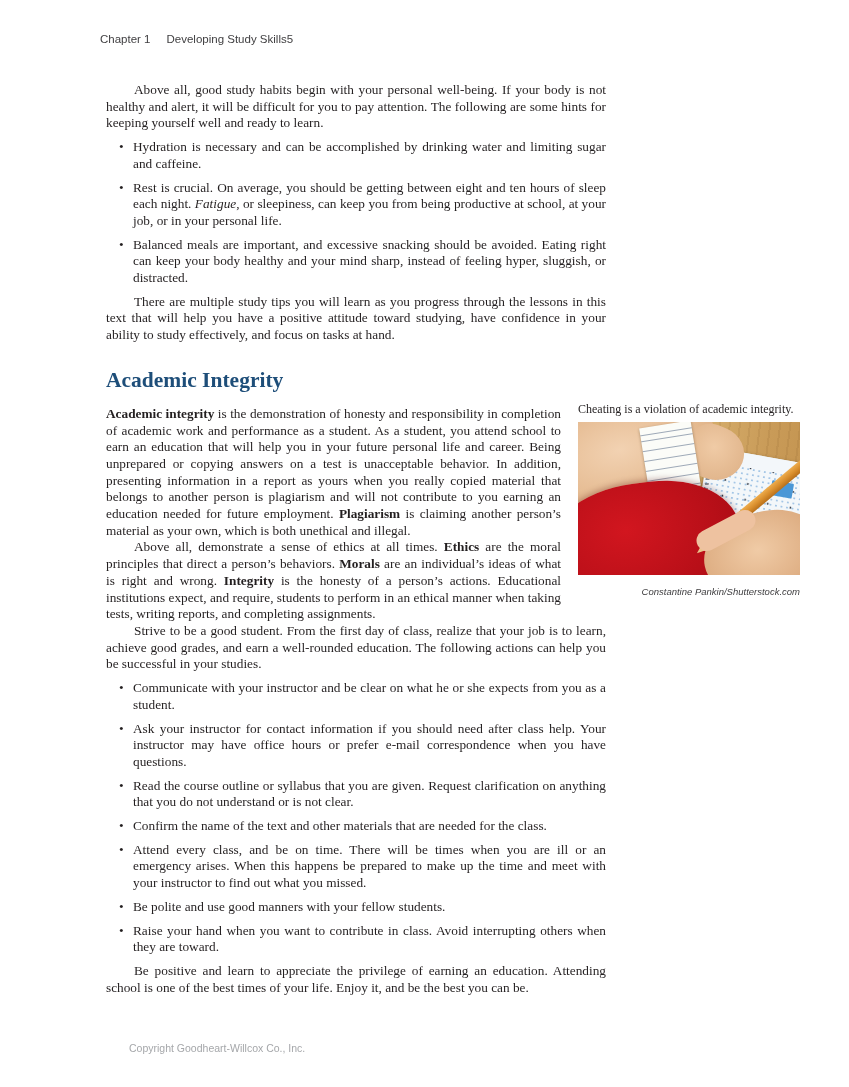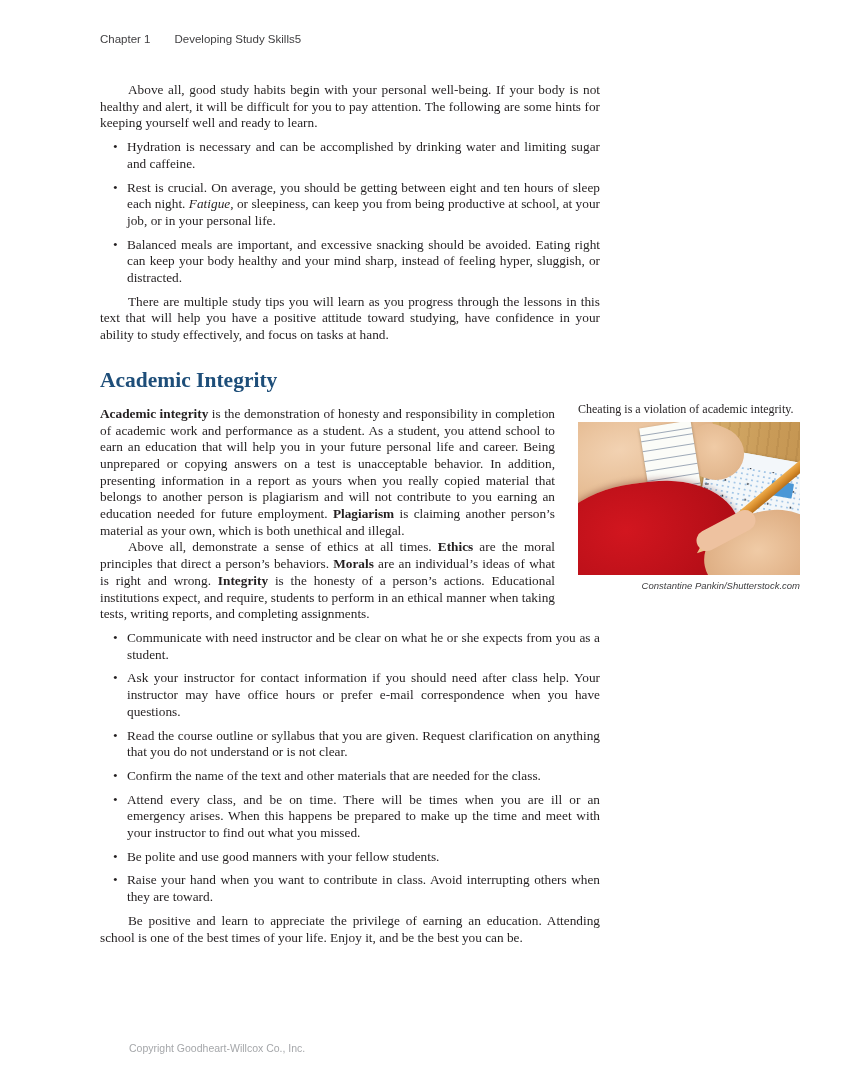--- a/index.html
+++ b/index.html
@@ -6,41 +6,41 @@
   .page{position:relative;width:849px;height:1087px;background:#ffffff;overflow:hidden;
         font-family:"Liberation Serif",serif;color:#231f20;}
   .b{font-weight:700;}
   .i{font-style:italic;}
 
   
   .running-head{position:absolute;top:33px;left:100px;width:700px;display:flex;
 oun justify-content:space-between;align-items:baseline;
         font-family:"Liberation Sans",sans-serif;font-size:11.5px;color:#414042;}
   .rh-left span{display:inline-block;}
-  .rh-title{margin-left:24px;}
+  .rh-title{margin-left:16px;}
 
   
-  .content{position:absolute;top:82px;left:100px;width:500px;
+  .content{position:absolute;top:82px;left:106px;width:500px;
         font-size:13.3px;line-height:16.7px;text-align:justify;}
   .content p{margin:0;}
   .ind{text-indent:28px;}
   .narrow{padding-right:45px;}
   .content ul{list-style:none;margin:7px 0 7px 0;padding:0 0 0 13px;}
   .content li{position:relative;padding-left:14px;margin-bottom:7px;}
   .content li::before{content:"\2022";position:absolute;left:0;top:0;}
   h2{font-family:"Liberation Serif",serif;font-size:21.5px;font-weight:700;
      color:#1e4e79;margin:24px 0 13px 0;text-align:left;line-height:25px;}
   .closing{margin-top:2px;}
 
   
   .figure{position:absolute;left:578px;top:403px;width:222px;margin:0;}
   .figcaption{font-family:Liberation Serif, serif;font-size:12px;line-height:13.5px;
         color:#231f20;margin:0 0 5px 0;}
   .credit{font-family:"Liberation Sans",sans-serif;font-style:italic;font-size:9.5px;
-        color:#414042;text-align:right;margin-top:5px;}
+        color:#414042;text-align:right;margin-top:11px;}
 
   
   .photo{position:relative;width:222px;height:153px;overflow:hidden;
     background:
       repeating-linear-gradient(97deg, rgba(125,85,35,0.12) 0 2px, rgba(255,255,255,0) 2px 10px),
       linear-gradient(100deg,#c0914f 0%,#e0bc82 28%,#d4ab69 55%,#c99b58 78%,#c3934f 100%);}
   .photo div{position:absolute;}
   .answer-sheet{left:118px;top:34px;width:120px;height:142px;transform:rotate(10deg);
     background-color:#f3f7fa;
     background-image:
@@ -106,23 +106,24 @@
       <li><span>Rest is crucial. On average, you should be getting between eight and ten hours of sleep each night. </span><span class="i">Fatigue</span><span>, or sleepiness, can keep you from being productive at school, at your job, or in your personal life.</span></li>
       <li><span>Balanced meals are important, and excessive snacking should be avoided. Eating right can keep your body healthy and your mind sharp, instead of feeling hyper, sluggish, or distracted.</span></li>
     </ul>
 
     <p class="ind">There are multiple study tips you will learn as you progress through the lessons in this text that will help you have a positive attitude toward studying, have confidence in your ability to study effectively, and focus on tasks at hand.</p>
 
     <h2>Academic Integrity</h2>
 
     <p class="narrow"><span class="b">Academic integrity</span><span> is the demonstration of honesty and responsibility in completion of academic work and performance as a student. As a student, you attend school to earn an education that will help you in your future personal life and career. Being unprepared or copying answers on a test is unacceptable behavior. In addition, presenting information in a report as yours when you really copied material that belongs to another person is plagiarism and will not contribute to you earning an education needed for future employment. </span><span class="b">Plagiarism</span><span> is claiming another person’s material as your own, which is both unethical and illegal.</span></p>
     <p class="narrow ind"><span>Above all, demonstrate a sense of ethics at all times. </span><span class="b">Ethics</span><span> are the moral principles that direct a person’s behaviors. </span><span class="b">Morals</span><span> are an individual’s ideas of what is right and wrong. </span><span class="b">Integrity</span><span> is the honesty of a person’s actions. Educational institutions expect, and require, students to perform in an ethical manner when taking tests, writing reports, and completing assignments.</span></p>
+    <p class="ind">Strive to be a good student. From the first day of class, realize that your job is to learn, achieve good grades, and earn a well-rounded education. The following actions can help you be successful in your studies.</p>
 
     <ul>
-      <li>Communicate with need instructor and be clear on what he or she expects from you as a student.</li>
+      <li>Communicate with your instructor and be clear on what he or she expects from you as a student.</li>
       <li>Ask your instructor for contact information if you should need after class help. Your instructor may have office hours or prefer e-mail correspondence when you have questions.</li>
       <li>Read the course outline or syllabus that you are given. Request clarification on anything that you do not understand or is not clear.</li>
       <li>Confirm the name of the text and other materials that are needed for the class.</li>
       <li>Attend every class, and be on time. There will be times when you are ill or an emergency arises. When this happens be prepared to make up the time and meet with your instructor to find out what you missed.</li>
       <li>Be polite and use good manners with your fellow students.</li>
       <li>Raise your hand when you want to contribute in class. Avoid interrupting others when they are toward.</li>
     </ul>
 
     <p class="ind closing">Be positive and learn to appreciate the privilege of earning an education. Attending school is one of the best times of your life. Enjoy it, and be the best you can be.</p>
   </main>

